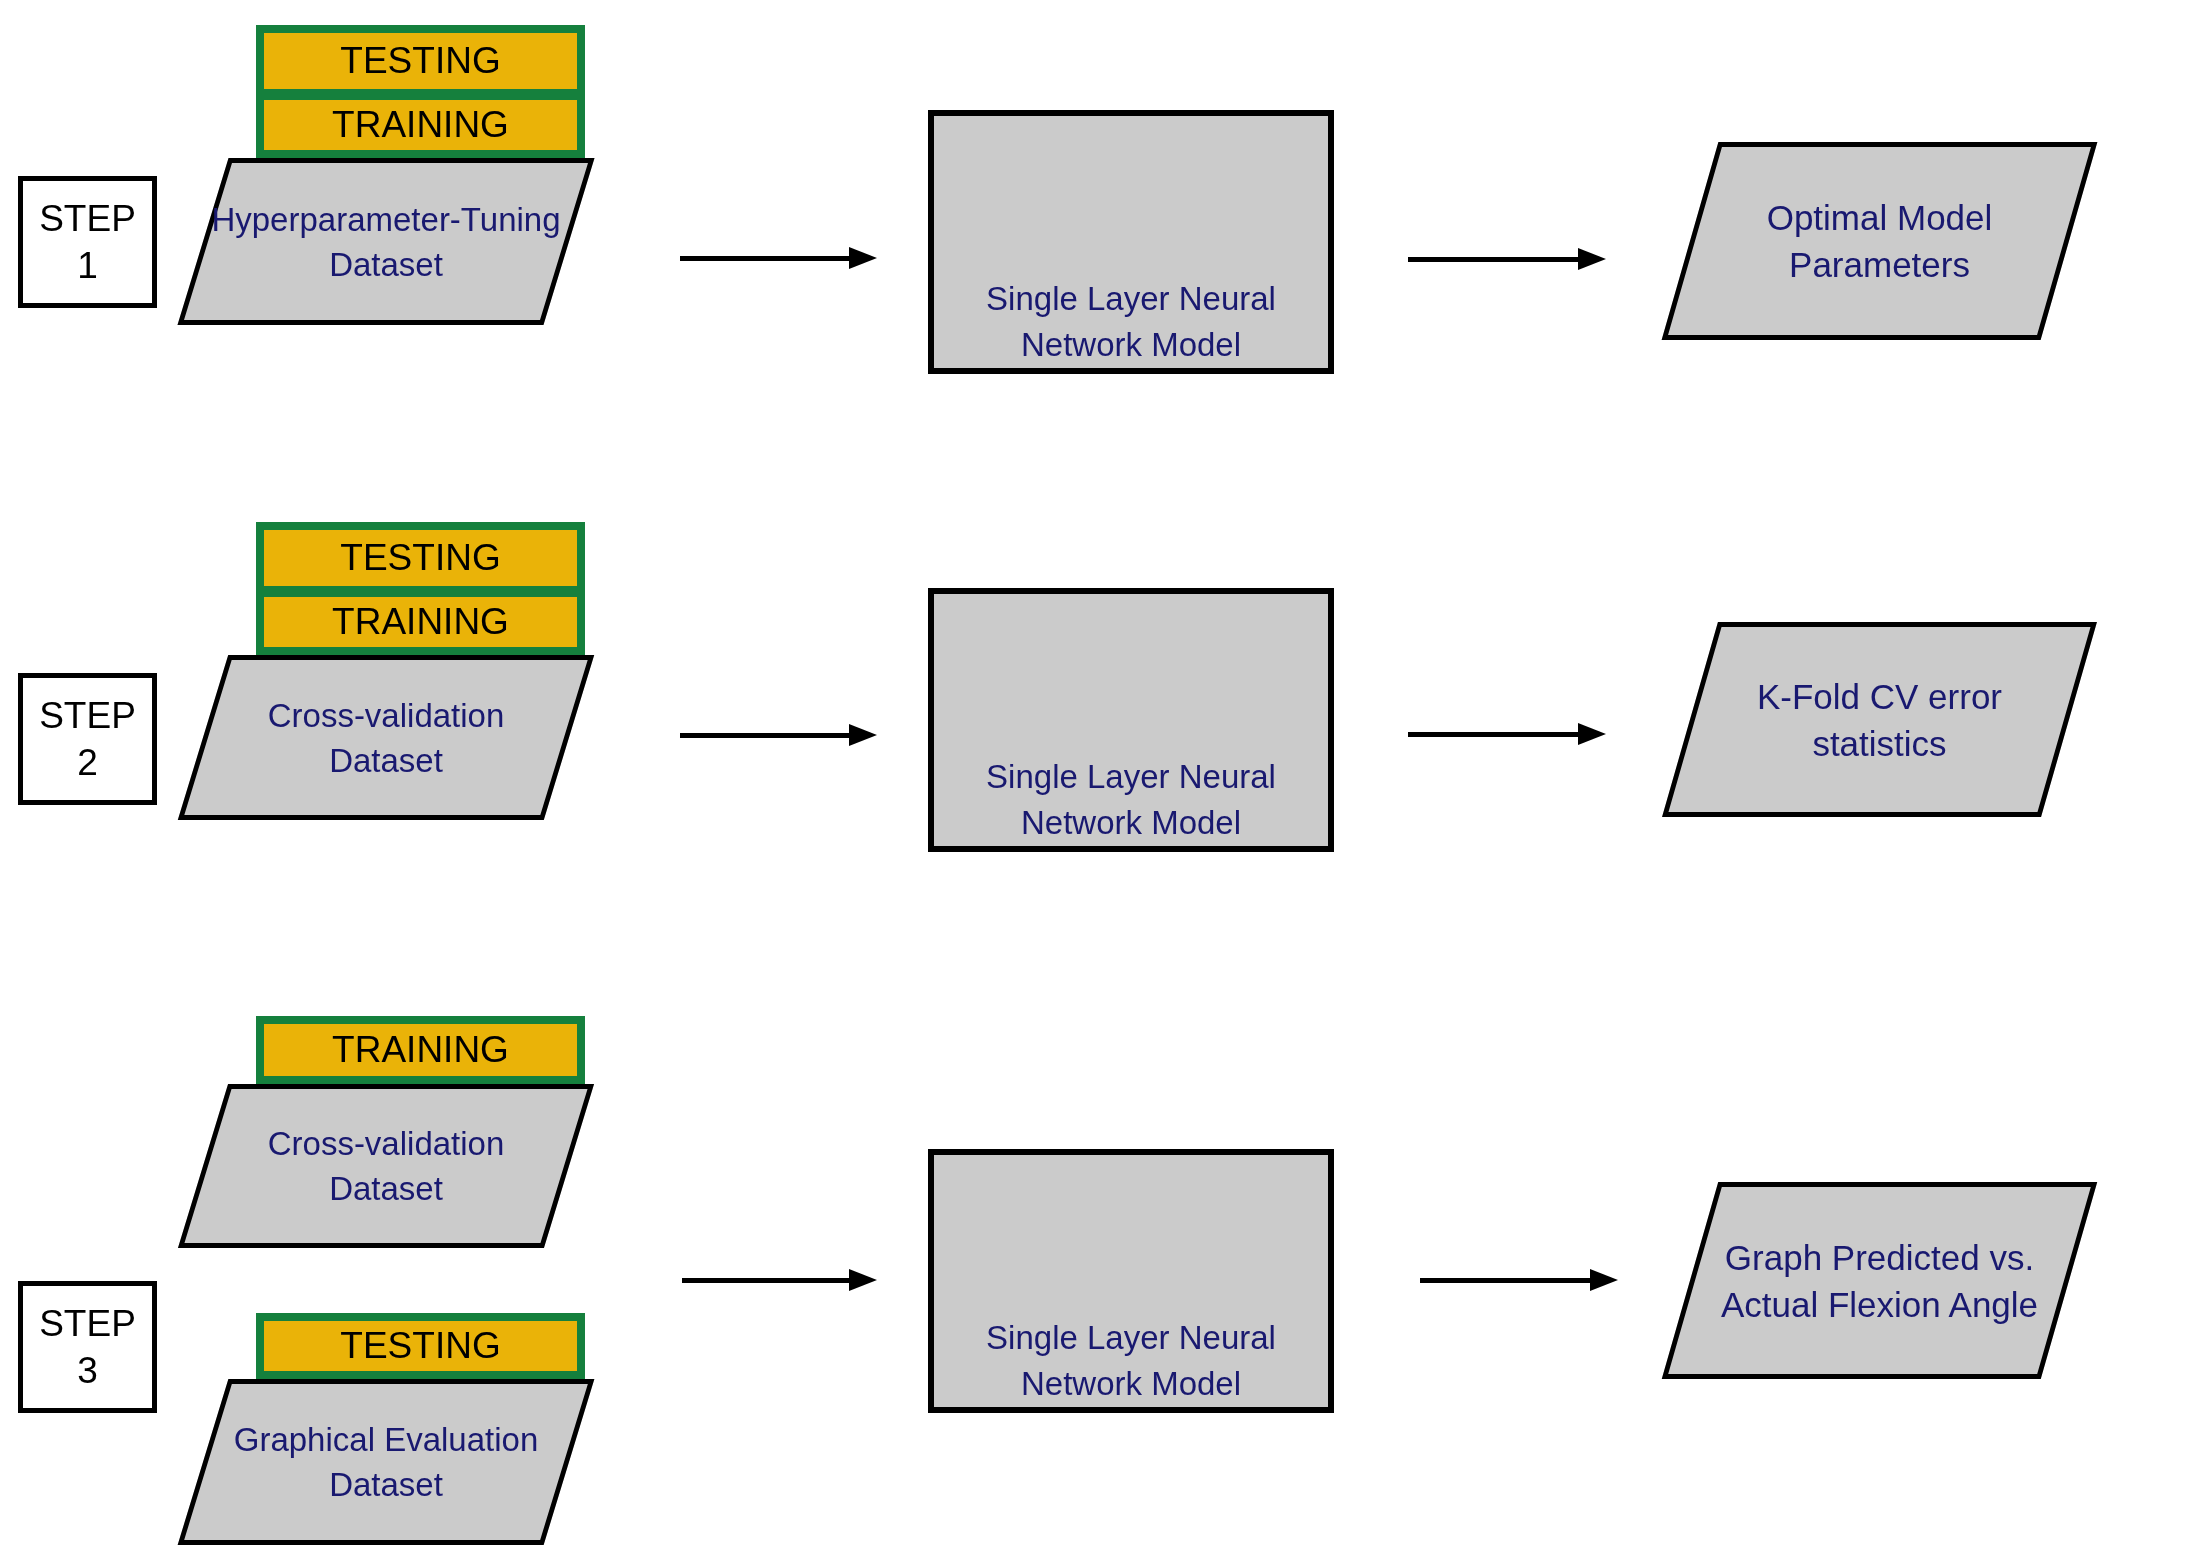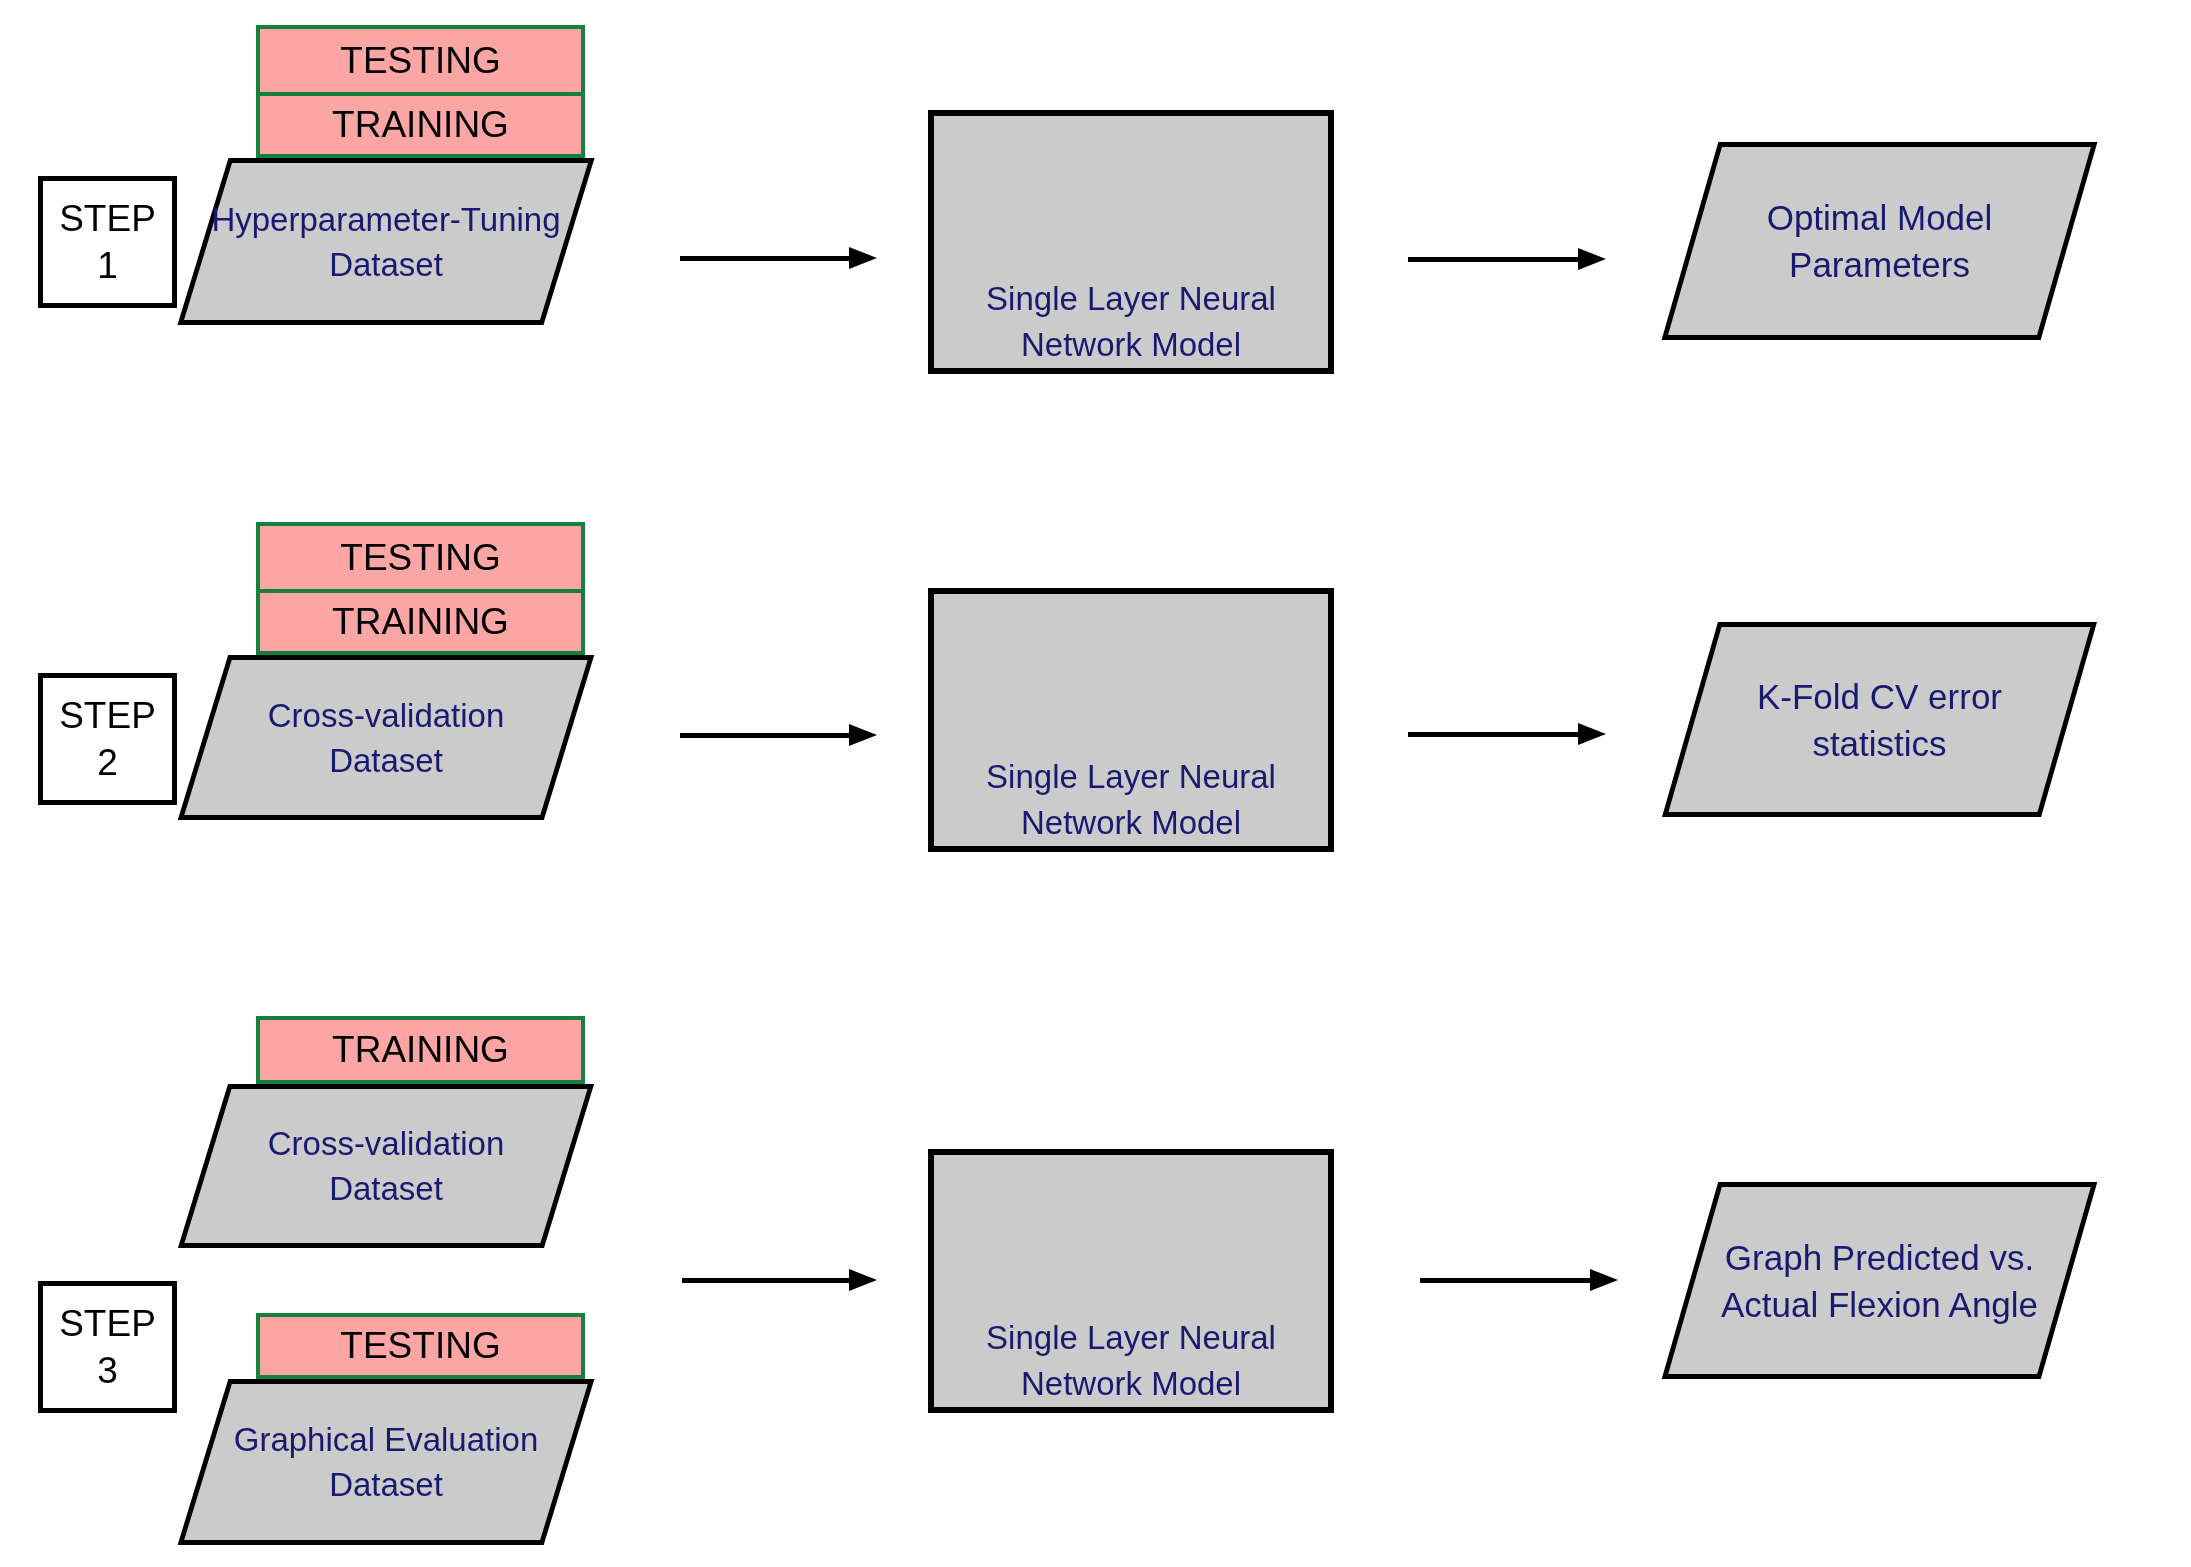--- a/index.html
+++ b/index.html
@@ -3,26 +3,26 @@
 <meta charset="utf-8">
 <style>
   html,body { margin:0; padding:0; background:#ffffff; }
   .canvas {
     position:relative; width:2191px; height:1567px; background:#ffffff;
     font-family:"Liberation Sans", sans-serif; overflow:hidden; color:#000;
   }
   .abs { position:absolute; box-sizing:border-box; }
 
   .badge {
-    left:38px; width:139px; background:#ffffff; border:5px solid #000000;
+    left:18px; width:139px; background:#ffffff; border:5px solid #000000;
     display:flex; flex-direction:column; align-items:center; justify-content:center;
     font-size:37px; line-height:47px; color:#000000; text-align:center;
   }
   .tab {
-    left:256px; width:329px; background:#fca5a5; border:4px solid #15803d;
+    left:256px; width:329px; background:#eab308; border:8px solid #15803d;
     display:flex; align-items:center; justify-content:center;
     font-size:37px; color:#000000;
   }
   .model {
     left:928px; width:406px; background:#cbcbcb; border:6px solid #000000;
     display:flex; flex-direction:column; align-items:center; justify-content:flex-end;
     font-size:33px; line-height:46px; color:#191970; text-align:center;
   }
   .para { background:#cbcbcb; border:5px solid #000000; }
   .para.in  { left:203px; width:366px; transform:skewX(-17deg); }

